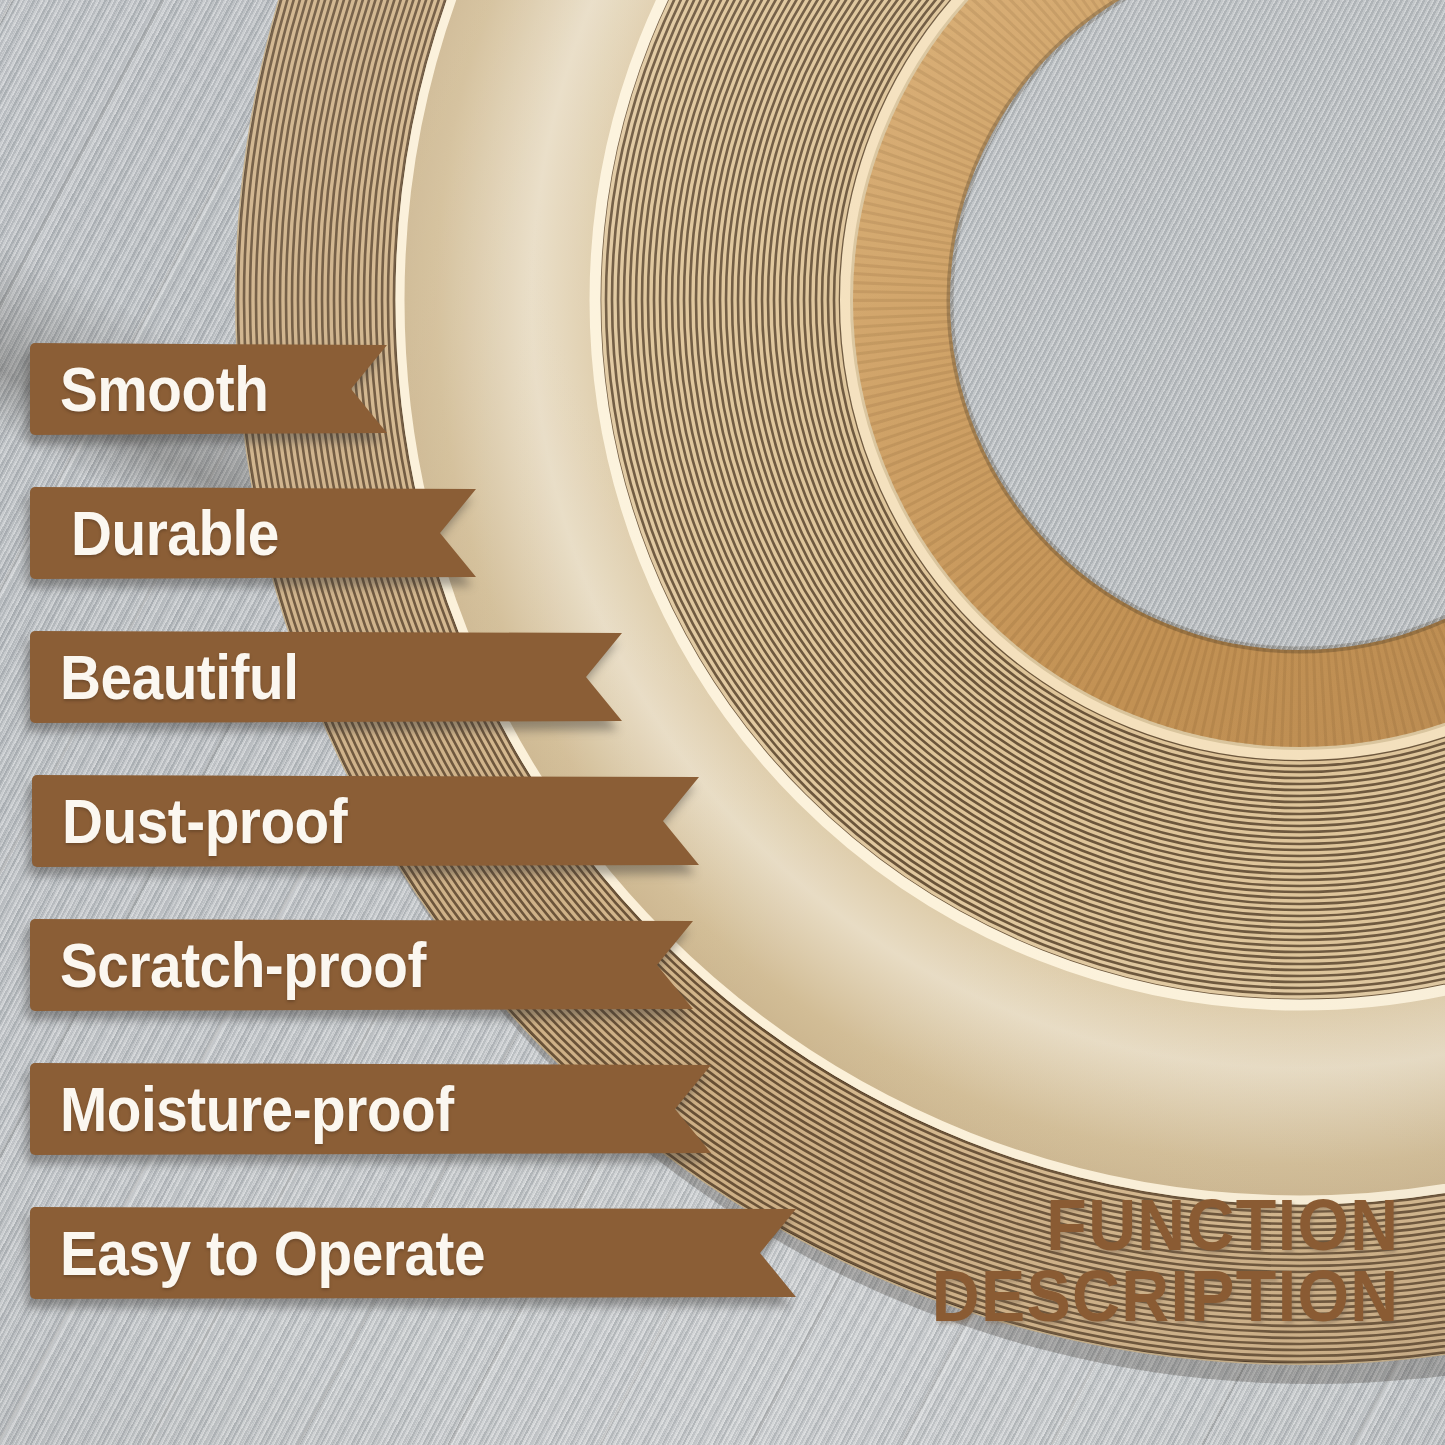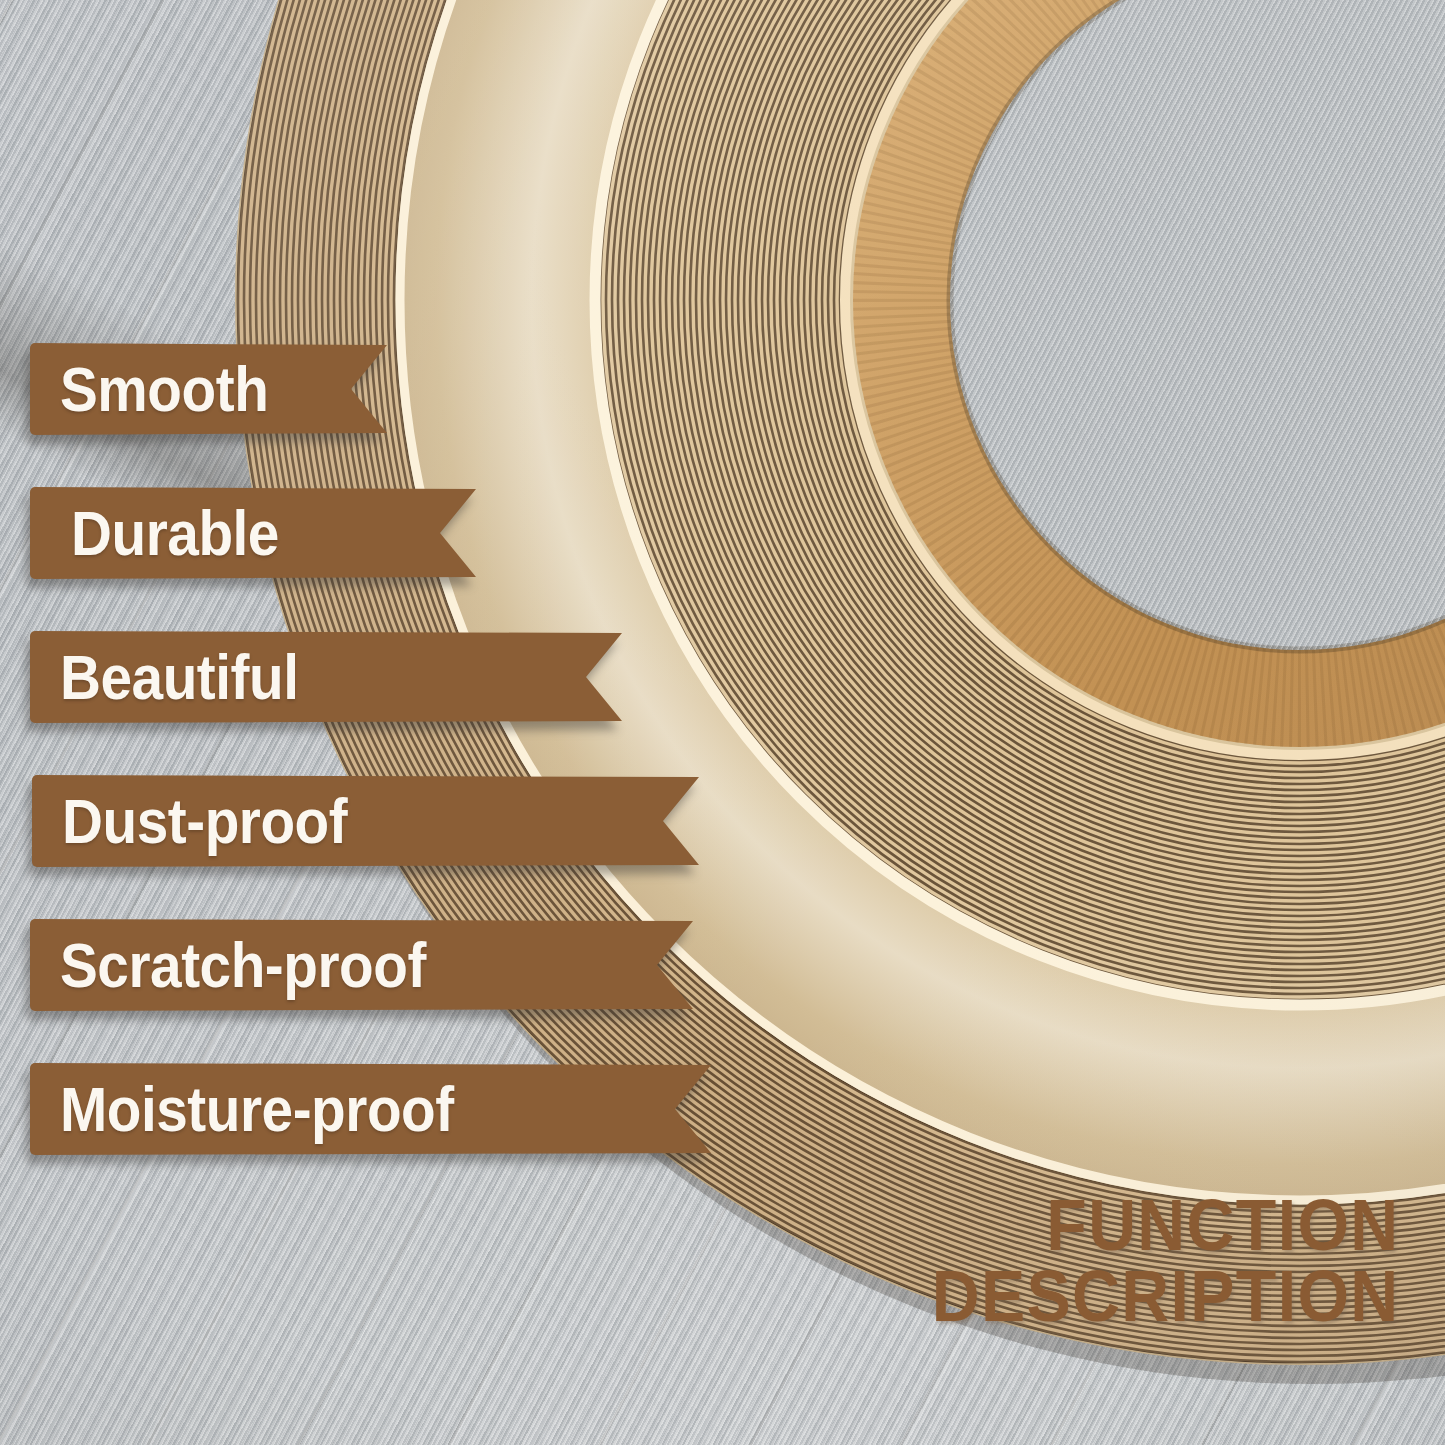--- a/index.html
+++ b/index.html
@@ -286,20 +286,24 @@
     <div class="banner" style="left:30px;top:919px;width:663px;height:92px;">
       <div class="bshape" style="clip-path:polygon(0 0, 100% 2px, calc(100% - 36px) 50%, 100% calc(100% - 2px), 0 100%);"></div>
       <span class="label">Scratch-proof</span>
     </div>
 
     <div class="banner" style="left:30px;top:1063px;width:681px;height:92px;">
       <div class="bshape" style="clip-path:polygon(0 0, 100% 2px, calc(100% - 36px) 50%, 100% calc(100% - 2px), 0 100%);"></div>
       <span class="label">Moisture-proof</span>
     </div>
 
+    <div class="banner" style="left:30px;top:1207px;width:766px;height:92px;">
+      <div class="bshape" style="clip-path:polygon(0 0, 100% 2px, calc(100% - 36px) 50%, 100% calc(100% - 2px), 0 100%);"></div>
+      <span class="label">Easy to Operate</span>
+    </div>
 
   </div>
 
   <div class="headline" style="top:1190px;">
     <span class="l1">FUNCTION</span>
     <span class="l2">DESCRIPTION</span>
   </div>
 
 </div>
 

